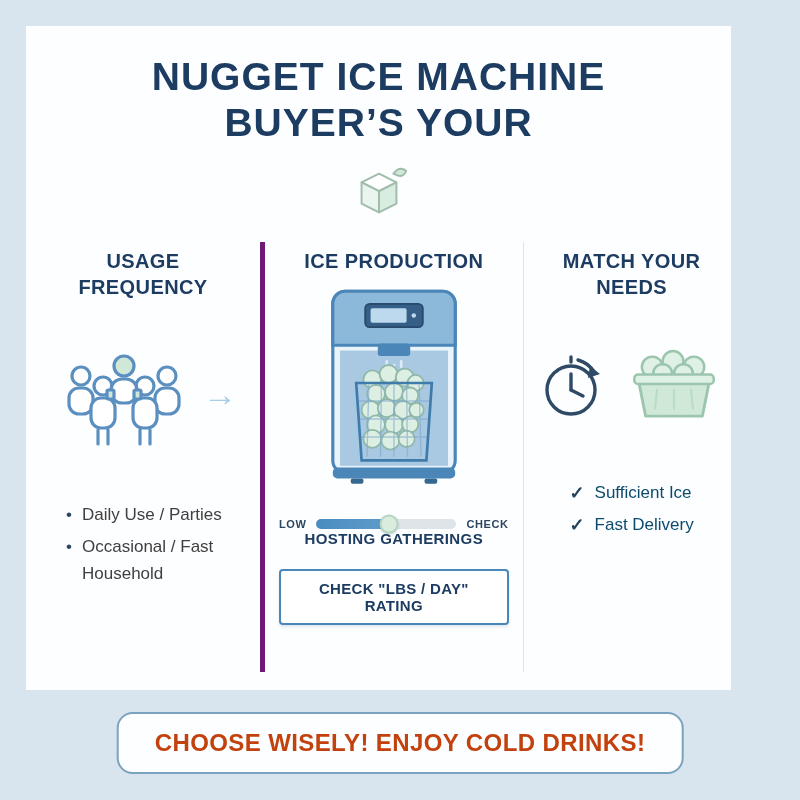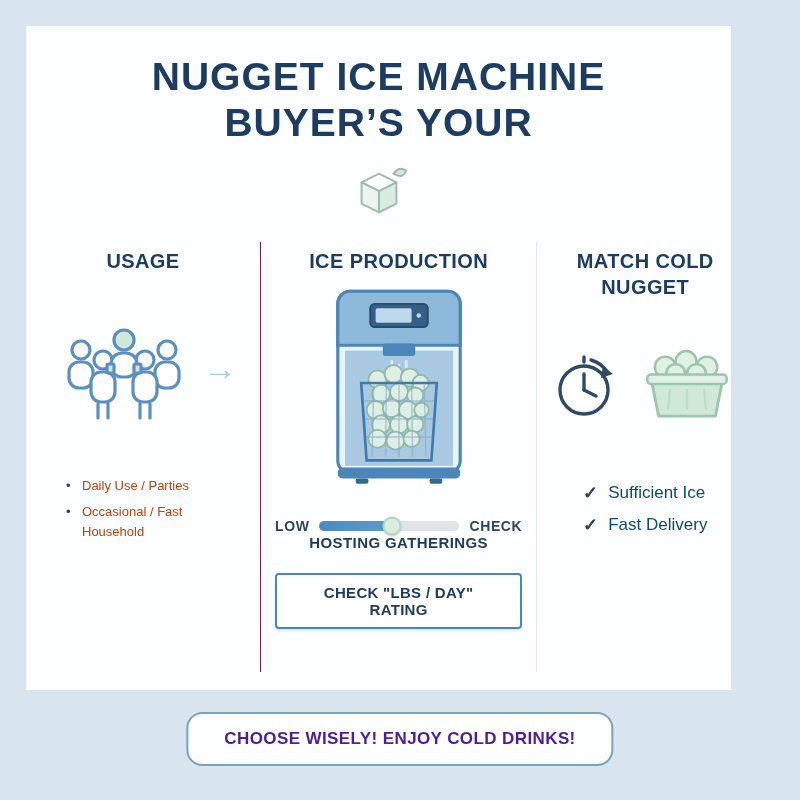--- a/index.html
+++ b/index.html
@@ -20,41 +20,41 @@
     letter-spacing:1px; line-height:1.18;
   }
   .title span { display:block; }
   .cube-wrap { display:flex; justify-content:center; margin-top:16px; }
 
   .cols {
     display:grid; grid-template-columns: 1fr 1.18fr 1fr;
     margin-top:18px; height:430px;
   }
   .col { padding:6px 14px 0; text-align:center; }
-  .col-capacity { border-left:1px solid #701a75; border-right:1px solid #dde5eb; }
+  .col-capacity { border-left:5px solid #701a75; border-right:1px solid #dde5eb; }
   .colhead {
     color:#1d3c62; font-size:20px; font-weight:800;
     letter-spacing:.4px; line-height:1.3; 
   }
   .colhead span { display:block; }
 
   
   .icon-row { display:flex; align-items:center; justify-content:center; margin-top:38px; gap:4px; }
   .arrow-glyph { color:#a9cde4; font-size:34px; line-height:1; font-weight:400; transform:translateY(-4px); }
   .bullets { list-style:none; text-align:left; margin:44px 0 0 26px; width:180px; }
   .bullets li {
-    color:#c2410c; font-size:13px; font-weight:500; line-height:1.55;
+    color:#404040; font-size:17px; font-weight:500; line-height:1.55;
     position:relative; padding-left:16px; margin-bottom:6px;
   }
   .bullets li::before { content:"•"; position:absolute; left:0; color:#2b4660; }
 
   
   .machine-wrap { display:flex; justify-content:center; margin-top:10px; }
   .slider-row { display:flex; align-items:center; justify-content:center; gap:10px; margin-top:18px; }
-  .slider-label { font-size:14px; font-weight:800; color:#2b4660; letter-spacing:.6px; }
+  .slider-label { font-size:11px; font-weight:800; color:#2b4660; letter-spacing:.6px; }
   .slider-track {
     position:relative; width:140px; height:10px; border-radius:6px;
     background:linear-gradient(to right, #4a8cc0 0%, #5d9aca 48%, #dfe4e8 56%, #dfe4e8 100%);
   }
   .slider-knob {
     position:absolute; top:50%; left:52%; transform:translate(-50%,-50%);
     width:19px; height:19px; border-radius:50%;
     background:#d9ecdd; border:2px solid #b7d6c1;
     box-shadow:0 1px 2px rgba(40,70,100,.25);
   }
@@ -72,21 +72,21 @@
   .check-row { display:flex; align-items:center; gap:10px; margin-bottom:10px; }
   .check-glyph { color:#24435f; font-size:18px; font-weight:700; }
   .check-label { color:#0c4a6e; font-size:17px; font-weight:500; }
 
   
   .banner {
     position:absolute; top:712px; left:50%; transform:translateX(-50%);
     background:#fdfeff; border:2.5px solid #7aa3c0; border-radius:16px;
     padding:15px 36px; white-space:nowrap;
   }
-  .banner span { font-size:17px; font-weight:800; color:#4c1d95; letter-spacing:.4px; }
+  .banner span { font-size:24px; font-weight:800; color:#c2410c; letter-spacing:.4px; }
 </style>
 </head>
 <body>
 
 <div class="page">
   <div class="panel">
 
     <h1 class="title">
       <span>NUGGET ICE MACHINE</span>
       <span>BUYER’S YOUR</span>
@@ -101,20 +101,21 @@
         </g>
         <path d="M47,12 q6,-8 13,-3 q-3,9 -13,3 z" fill="#cfe8d8" stroke="#9fbcab" stroke-width="2"></path>
       </svg>
     </div>
 
     <div class="cols">
 
       <section class="col">
         <h2 class="colhead">
           <span>USAGE</span>
+          <span>FREQUENCY</span>
         </h2>
         <div class="icon-row">
           <svg viewBox="0 0 150 120" width="150" height="120" aria-hidden="true">
             <g fill="none" stroke="#5b8fc0" stroke-width="3.2" stroke-linecap="round" stroke-linejoin="round">
 
               <circle cx="32" cy="38" r="9" fill="#ffffff"></circle>
               <rect x="20" y="50" width="24" height="26" rx="10" fill="#ffffff"></rect>
 
               <circle cx="118" cy="38" r="9" fill="#ffffff"></circle>
               <rect x="106" y="50" width="24" height="26" rx="10" fill="#ffffff"></rect>
@@ -208,22 +209,22 @@
             <div class="slider-knob"></div>
           </div>
           <span class="slider-label">CHECK</span>
         </div>
         <div class="slider-caption">HOSTING GATHERINGS</div>
         <div class="rating-button">CHECK "LBS / DAY" RATING</div>
       </section>
 
       <section class="col">
         <h2 class="colhead">
-          <span>MATCH COLD</span>
-          <span>NUGGET</span>
+          <span>MATCH YOUR</span>
+          <span>NEEDS</span>
         </h2>
         <div class="needs-icons">
           <svg viewBox="0 0 70 70" width="70" height="70" aria-hidden="true">
             <g fill="none" stroke="#2e4a66" stroke-width="3.4" stroke-linecap="round">
               <circle cx="33" cy="40" r="24"></circle>
               <line x1="33" y1="40" x2="33" y2="24"></line>
               <line x1="33" y1="40" x2="45" y2="46"></line>
               <line x1="33" y1="12" x2="33" y2="7"></line>
               <path d="M40,10 a27,27 0 0 1 16,12"></path>
             </g>

